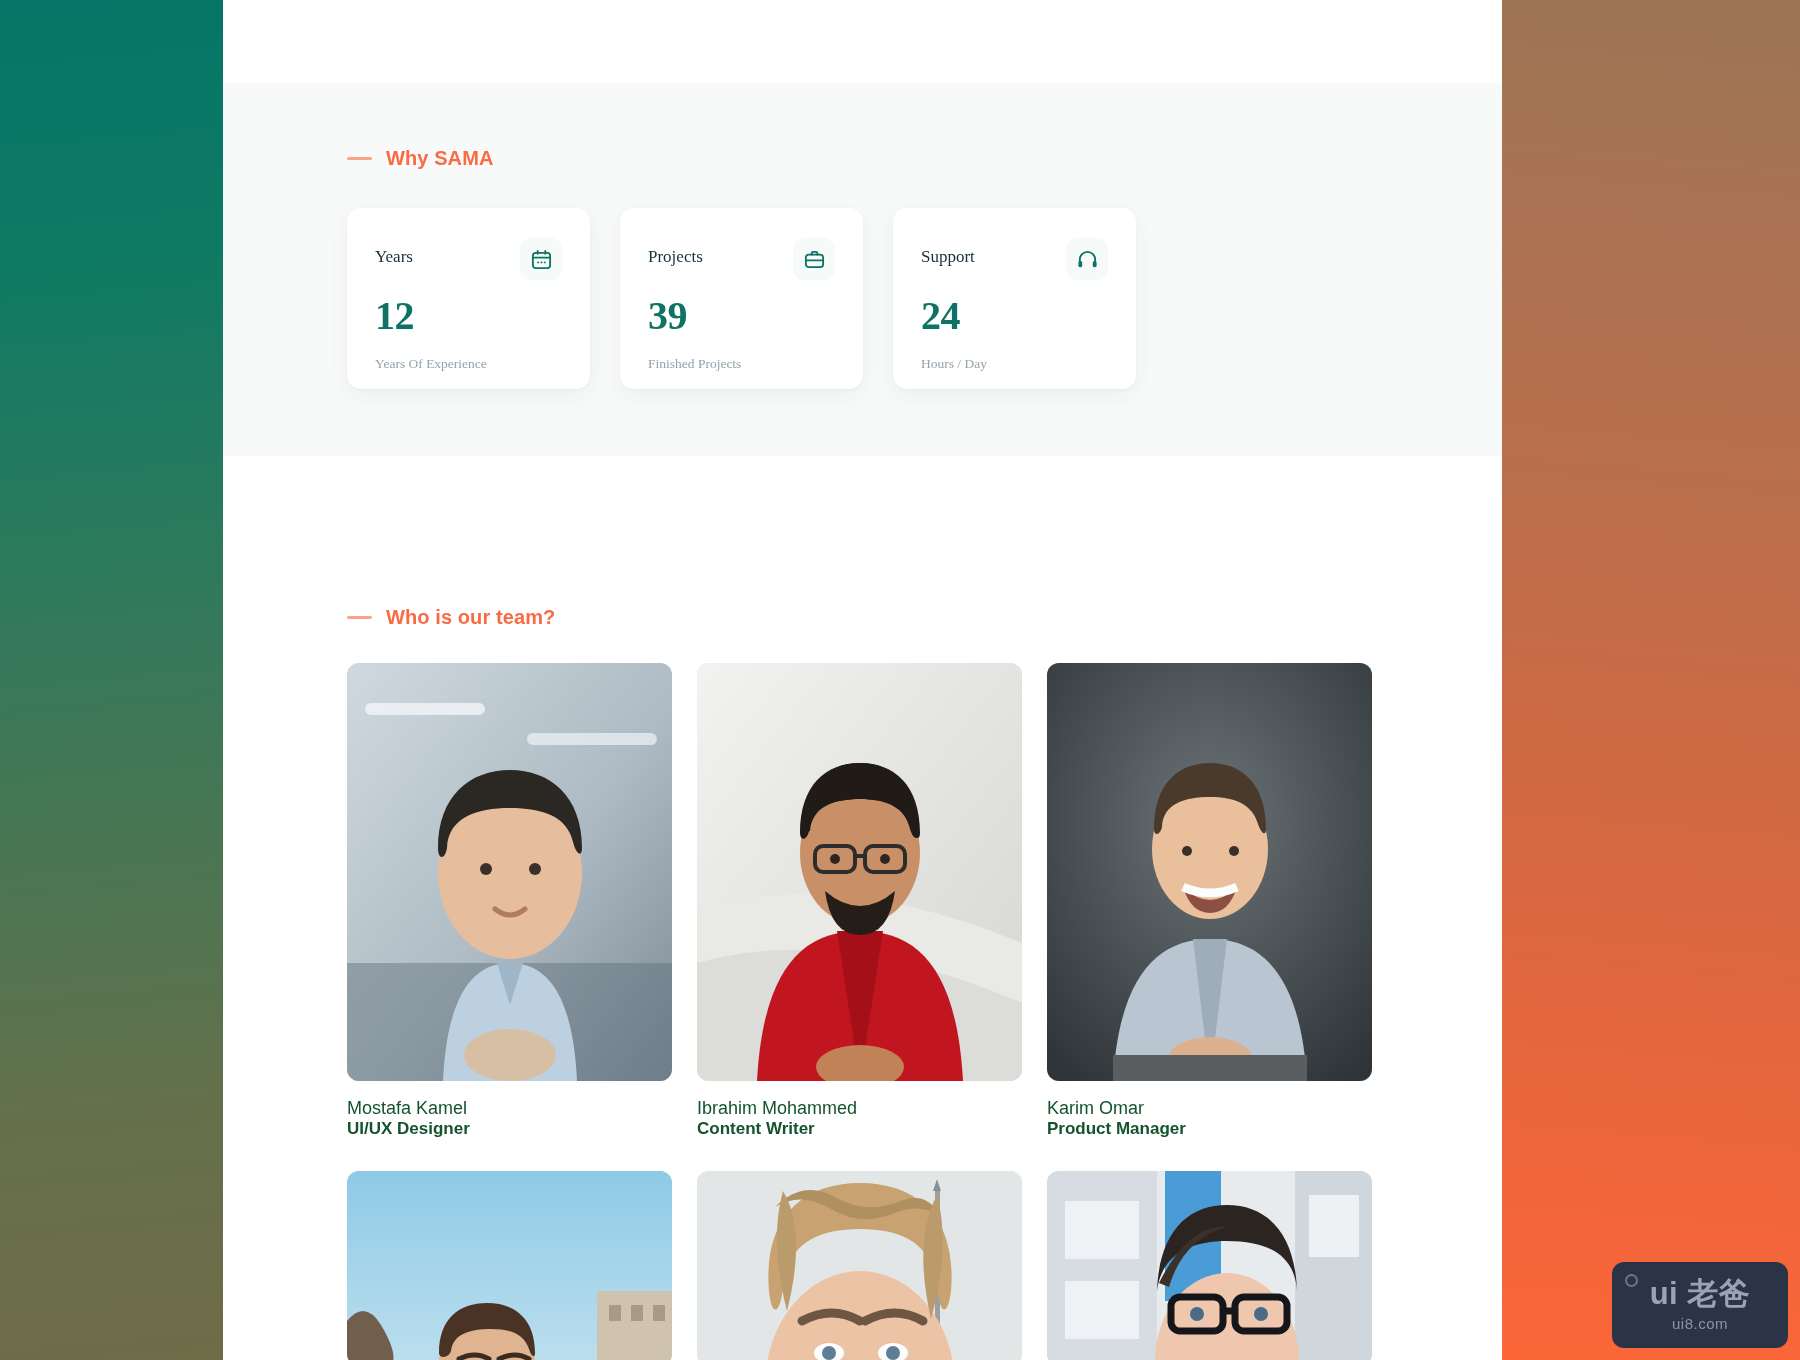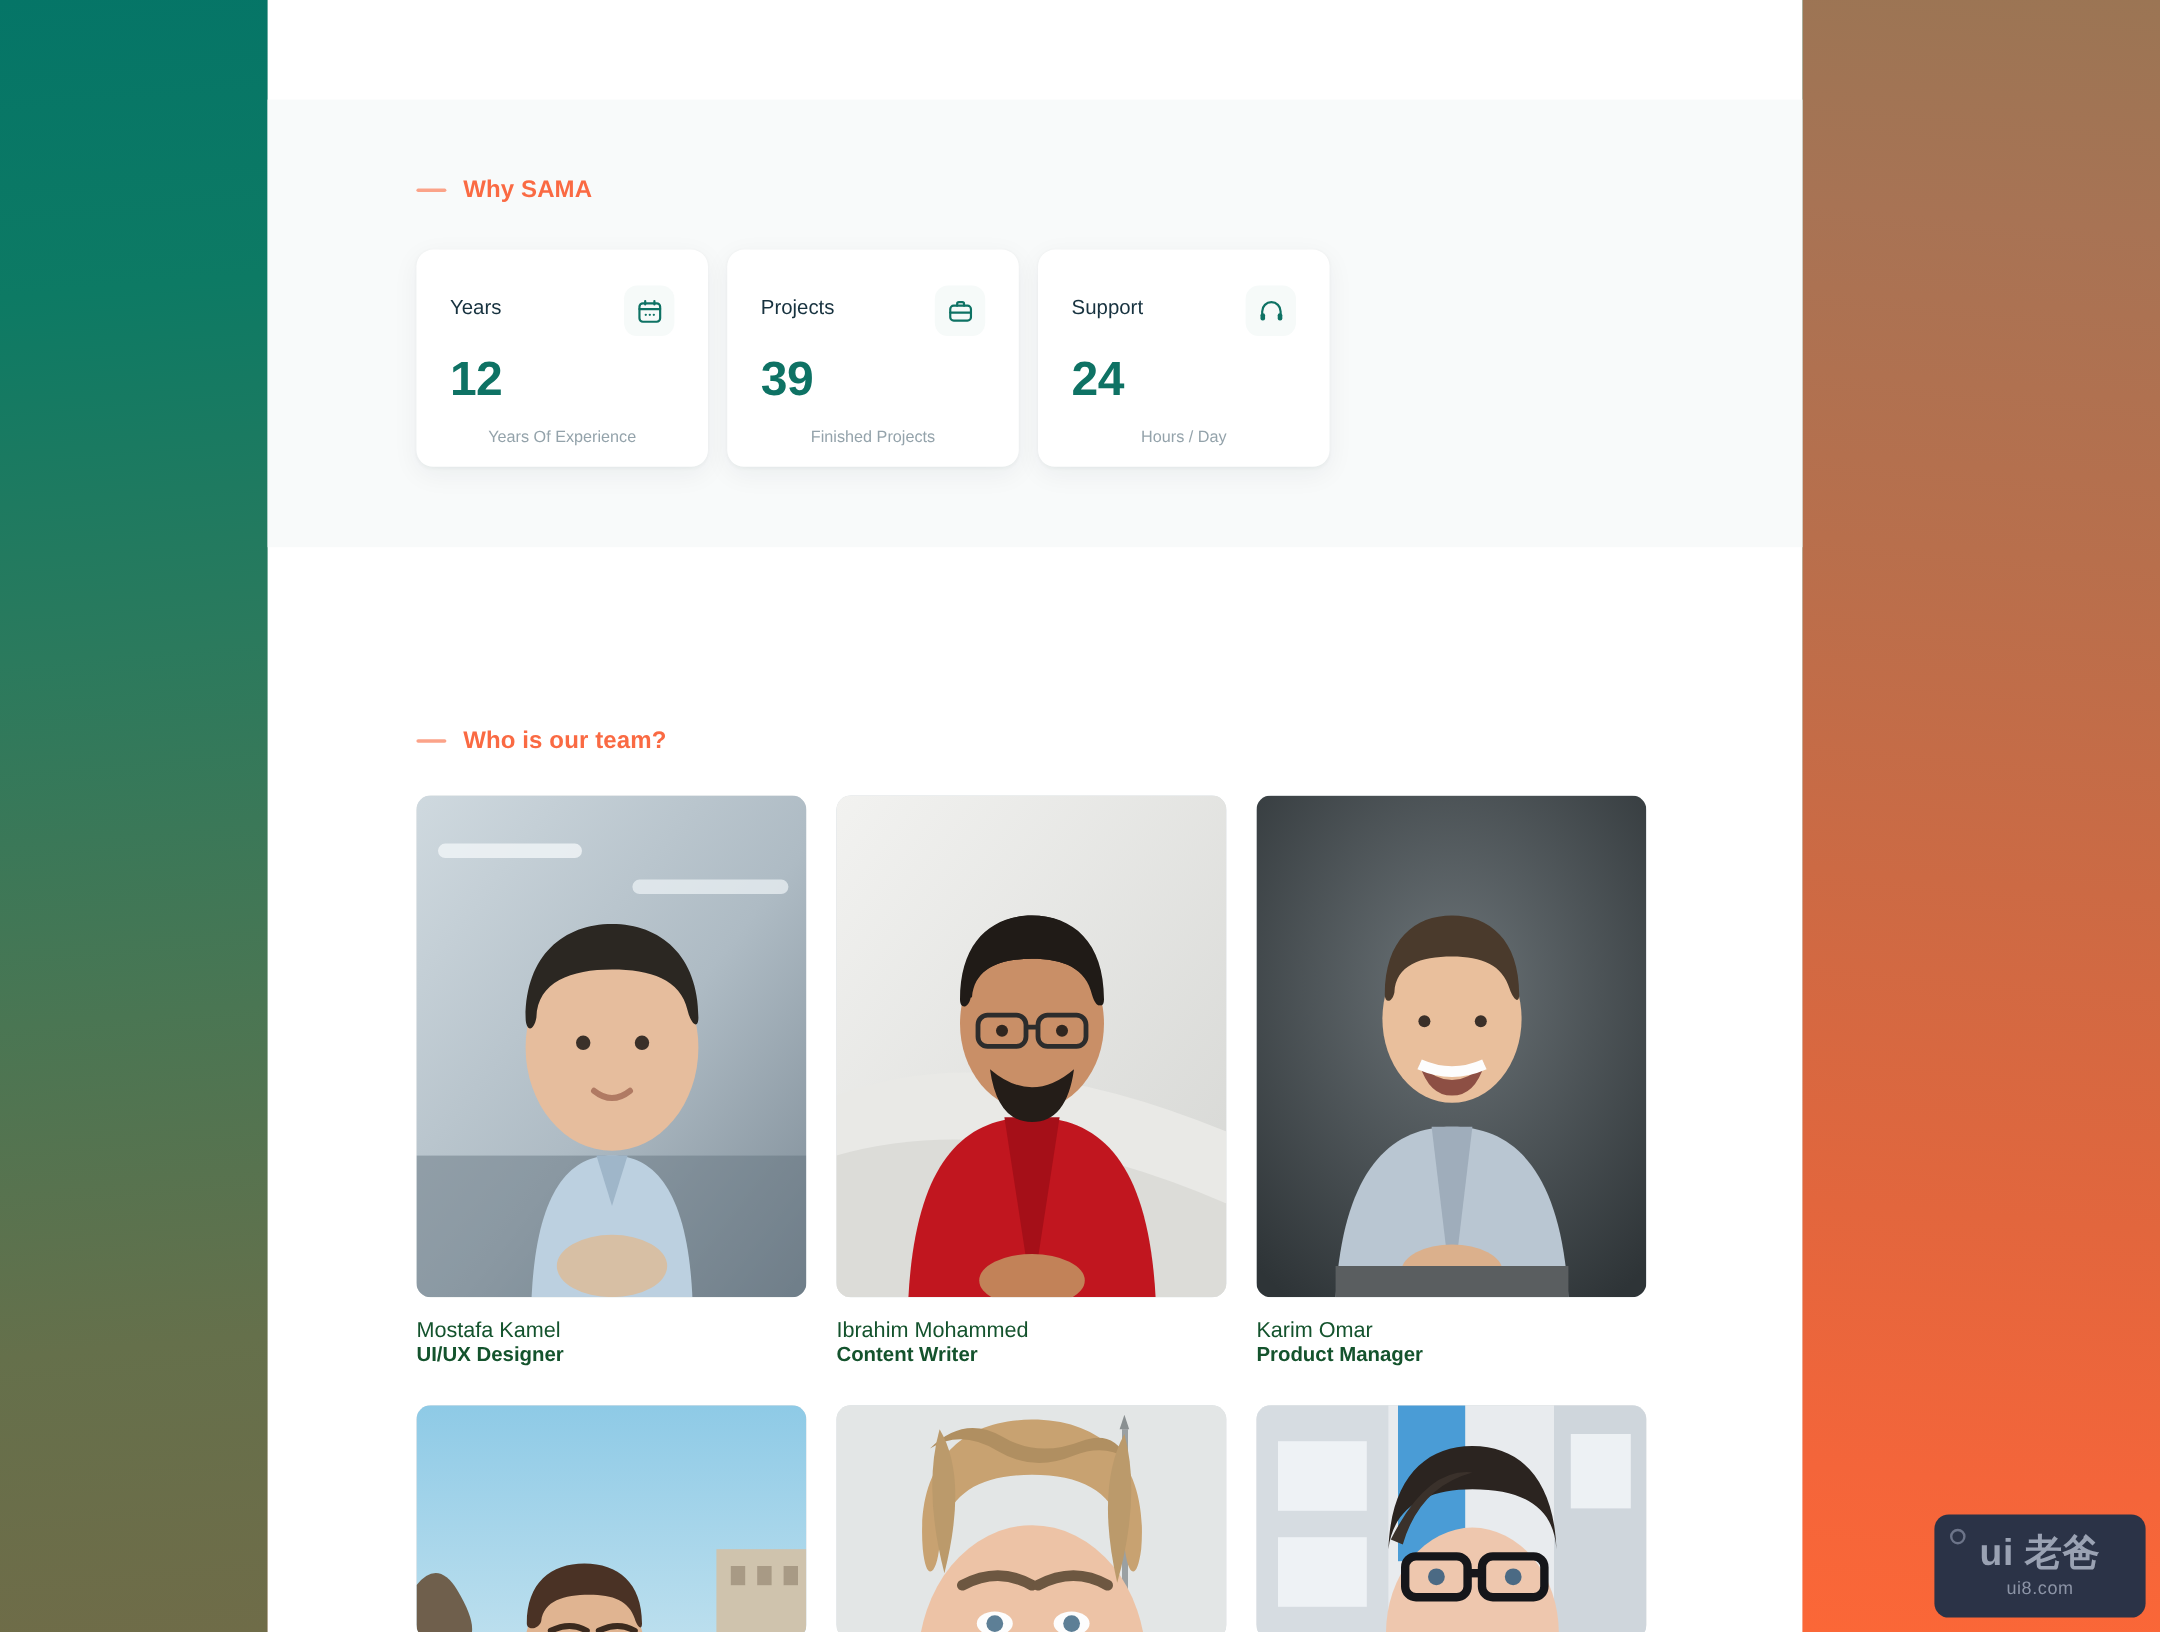--- a/index.html
+++ b/index.html
@@ -36,21 +36,21 @@
     color:#fa6a43;
   }
   .section-label .dash{
     display:block; width:25px; height:3px; border-radius:2px;
     background:#fba389;
   }
   .why-label{ position:absolute; left:124px; top:147px; }
 
   .stats{
     position:absolute; left:124px; top:208px;
-    display:flex; gap:16px;
+    display:flex; gap:30px;font-family:Liberation Serif, serif;
   }
   .stat-card{
     width:243px; height:181px;
     background:#ffffff;
     border-radius:14px;
     box-shadow:0 6px 22px rgba(17,45,60,.055), 0 1px 3px rgba(17,45,60,.04);
     padding:30px 28px 0 28px;
     position:relative;
   }
   .stat-top{
@@ -63,21 +63,21 @@
     width:42px; height:42px; border-radius:11px; background:#f6faf9;
     display:flex; align-items:center; justify-content:center;
   }
   .stat-icon svg{ display:block; }
   .stat-value{
     margin-top:16px;
     font-size:40px; font-weight:700; color:#0e7264; letter-spacing:-.5px;
     line-height:1;
   }
   .stat-sub{
-    margin-top:20px; font-size:13.5px; color:#94a3ab; font-weight:400;text-align:center;
+    margin-top:20px; font-size:13.5px; color:#94a3ab; font-weight:400;
   }
 
   
   .team-label{ position:absolute; left:124px; top:606px; }
   .team-grid{
     position:absolute; left:124px; top:663px;
     display:grid;
     grid-template-columns:repeat(3, 325px);
     column-gap:25px;
     row-gap:32px;

